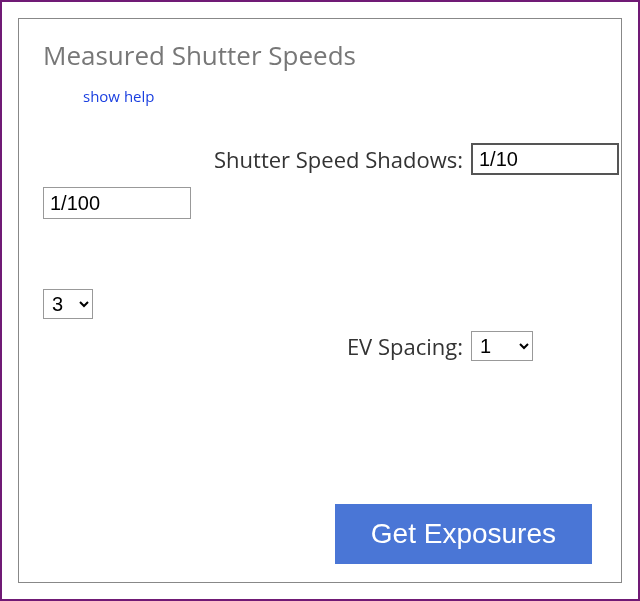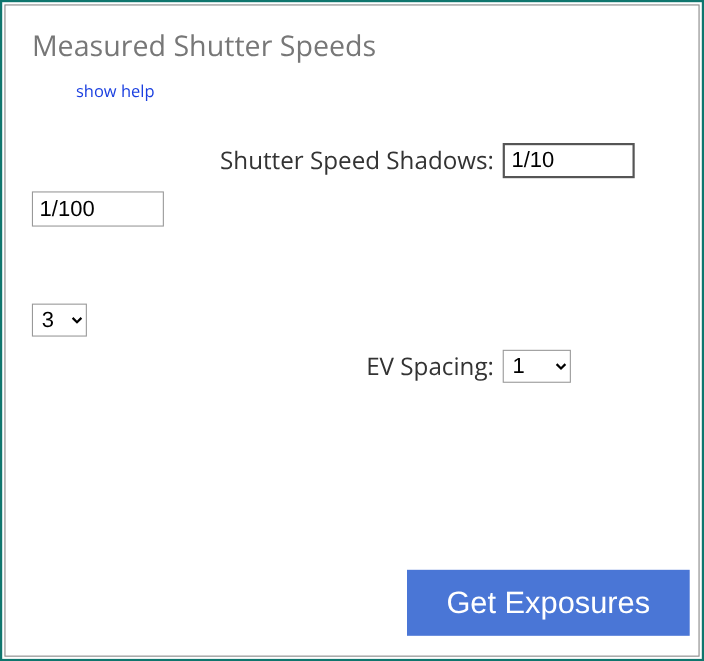--- a/index.html
+++ b/index.html
@@ -1,29 +1,29 @@
 <!DOCTYPE html>
 <html><head>
 <meta charset="utf-8">
 <style>
   * { box-sizing: border-box; margin: 0; padding: 0; }
   body { font-family: "Open Sans", "Segoe UI", Arial, sans-serif; background: #fff; }
-  .outer { width: 640px; height: 601px; border: 2px solid #0f766e; padding: 2px; }
+  .outer { width: 640px; height: 601px; border: 2px solid #701a75; padding: 16px; }
   .inner { width: 100%; height: 100%; border: 1px solid #888; padding: 18px 24px 18px 24px; position: relative; }
   .section-heading { font-size: 26px; font-weight: 400; color: #777; margin-bottom: 12px; }
   .help-link { font-size: 15px; color: #1a3fe0; cursor: pointer; display: inline-block; margin-left: 40px; margin-bottom: 25px; }
   .form-row { display: flex; align-items: center; margin-top: 12px; }
   .form-label { flex: 0 0 428px; text-align: right; font-size: 22px; color: #333; padding-right: 8px; }
-  .text-input { width: 120px; height: 32px; font-size: 20px; padding: 2px 6px; border: 1px solid #999; }
+  .text-input { width: 148px; height: 32px; font-size: 20px; padding: 2px 6px; border: 1px solid #999; }
   .text-input.heavy { border: 2px solid #555; }
   .select-input { height: 30px; font-size: 20px; border: 1px solid #999; padding: 1px 4px; background: #fff; }
   .select-small { width: 50px; }
   .select-med { width: 62px; }
   .section2 { margin-top: 70px; }
-  .submit-row { position: absolute; bottom: 18px; right: 8px; text-decoration: underline; }
+  .submit-row { position: absolute; bottom: 18px; right: 29px; text-decoration: underline; }
   .submit-btn { background: #4a76d6; color: #fff; font-size: 28px; font-weight: 400; border: none; padding: 14px 36px; cursor: pointer; }
 </style>
 </head>
 <body>
 
 <div class="outer">
   <div class="inner">
 
     <h2 class="section-heading">Measured Shutter Speeds</h2>
     <span class="help-link">show help</span>

